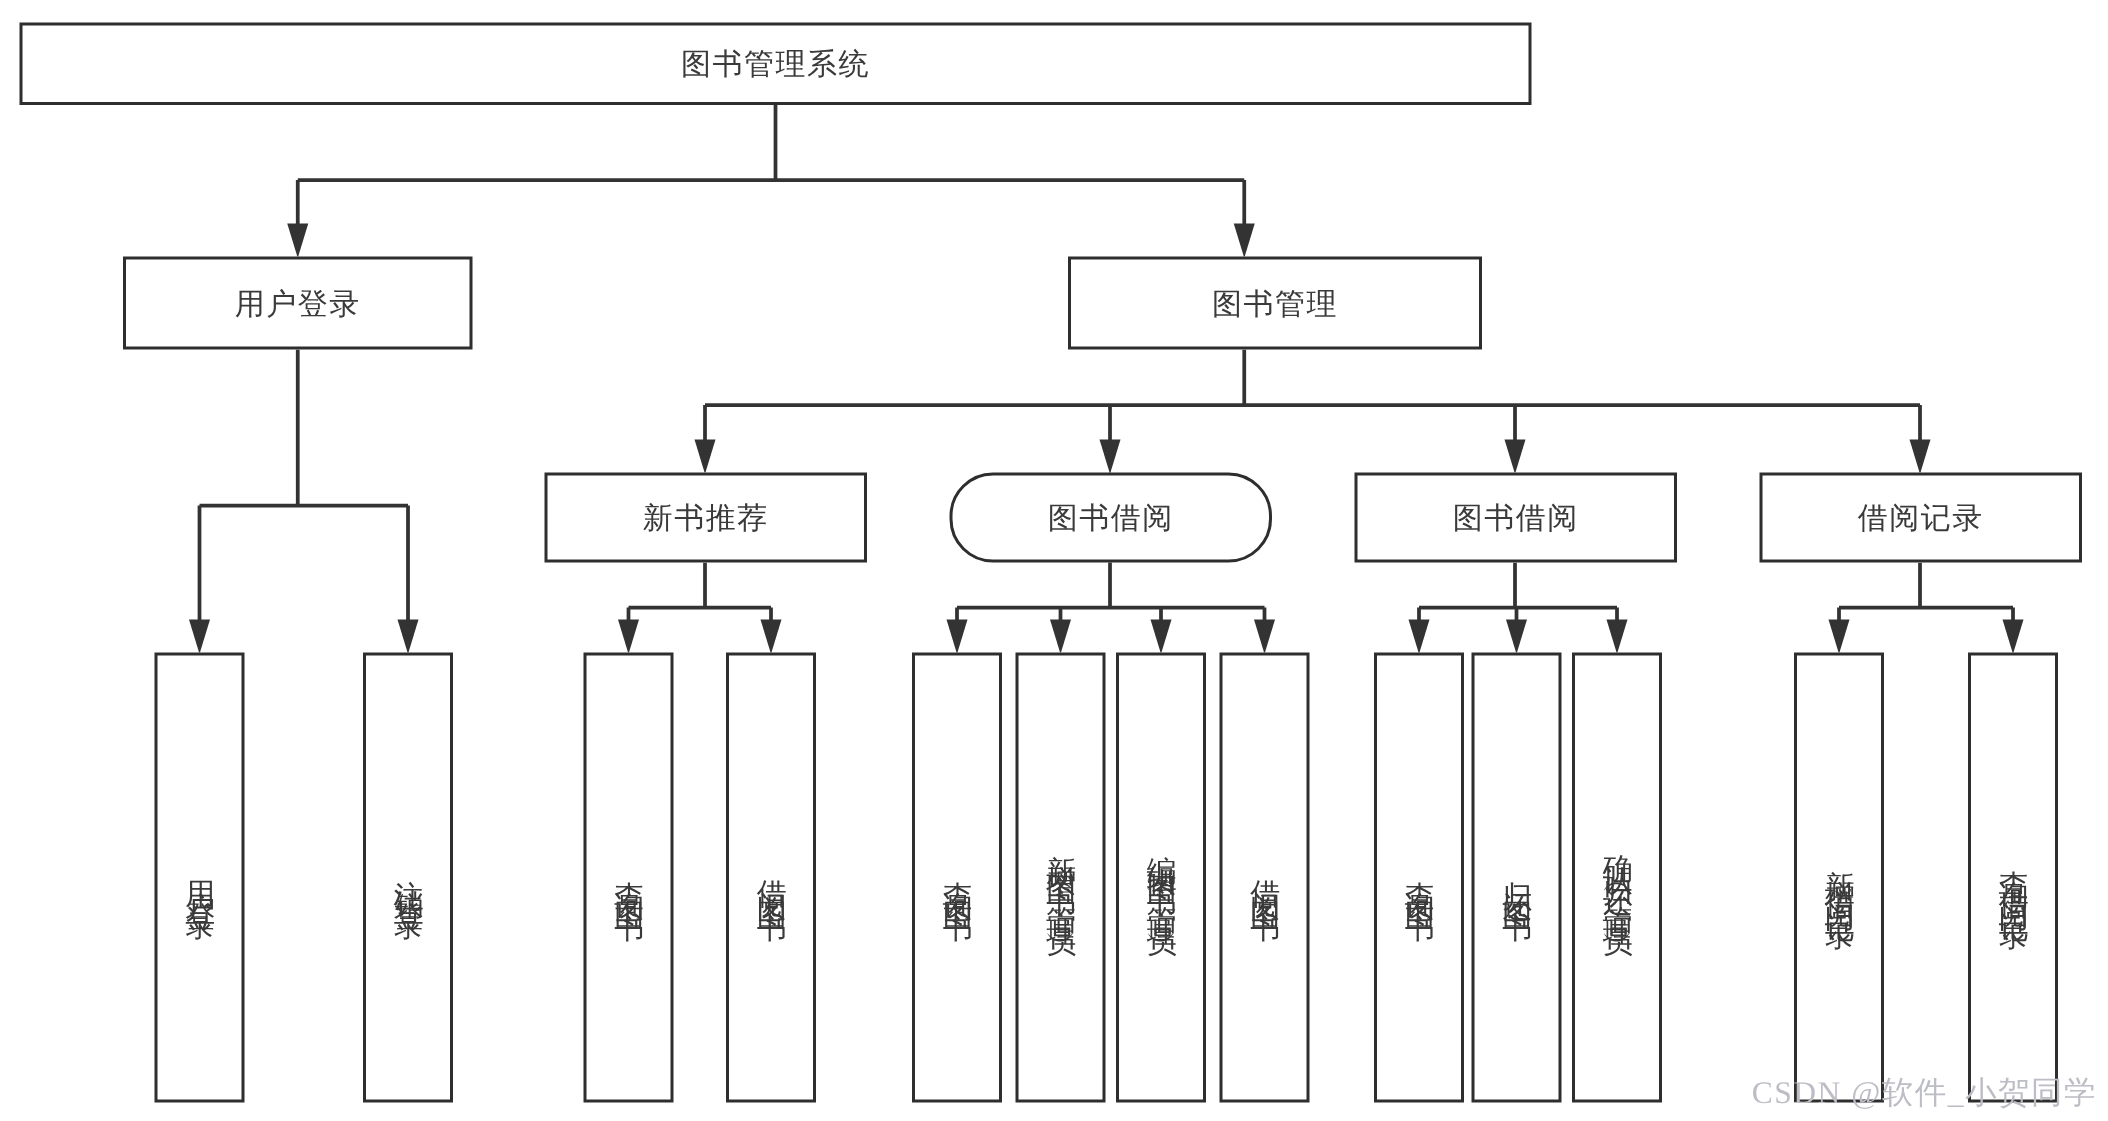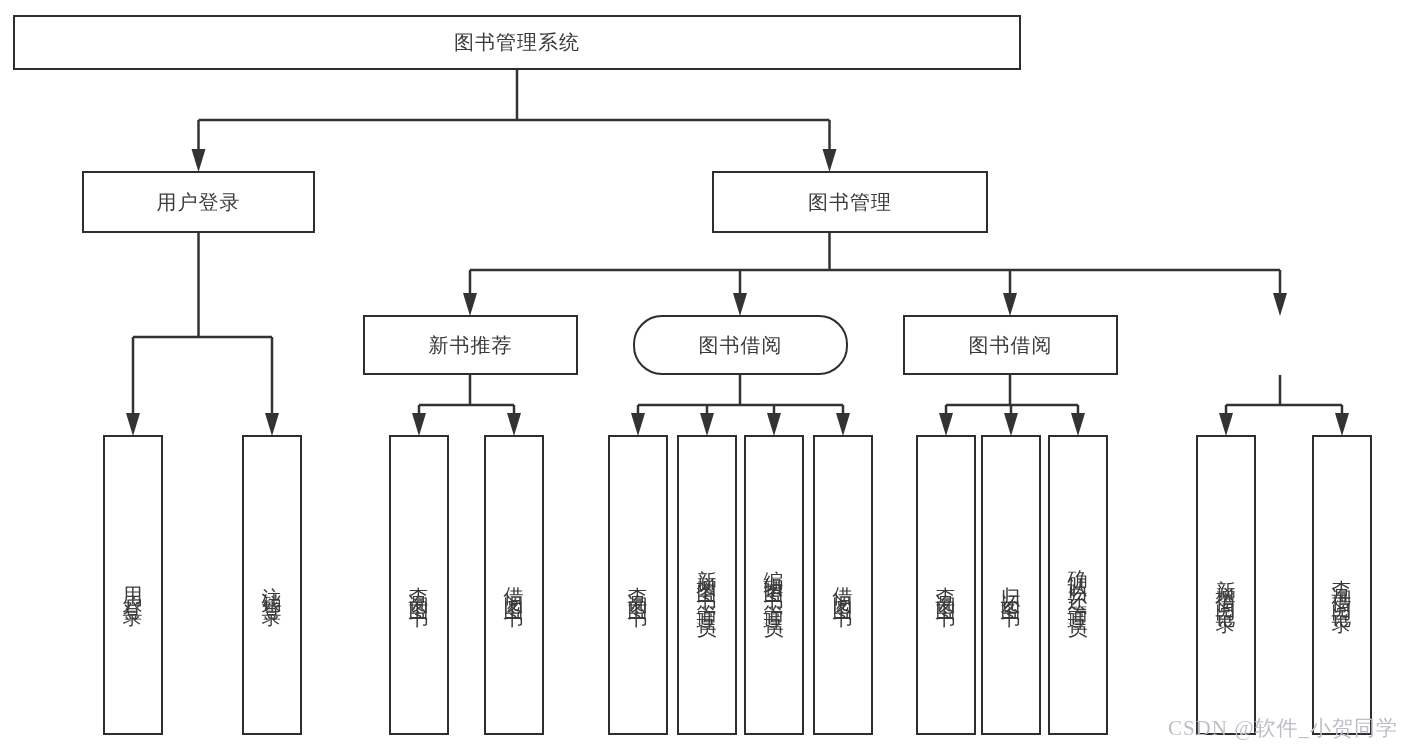--- a/index.html
+++ b/index.html
@@ -120,20 +120,23 @@
 
   <div class="node lvl3 s0">
     <span>新书推荐</span>
   </div>
   <div class="node lvl3 s1">
     <span>图书借阅</span>
   </div>
   <div class="node lvl3 s2">
     <span>图书借阅</span>
   </div>
+  <div class="node lvl3 s3">
+    <span>借阅记录</span>
+  </div>
 
   <div class="leaf lf1">
     <span class="vtext">用户登录</span>
   </div>
   <div class="leaf lf2">
     <span class="vtext">注销登录</span>
   </div>
 
   <div class="leaf lf3">
     <span class="vtext">查询图书</span>

